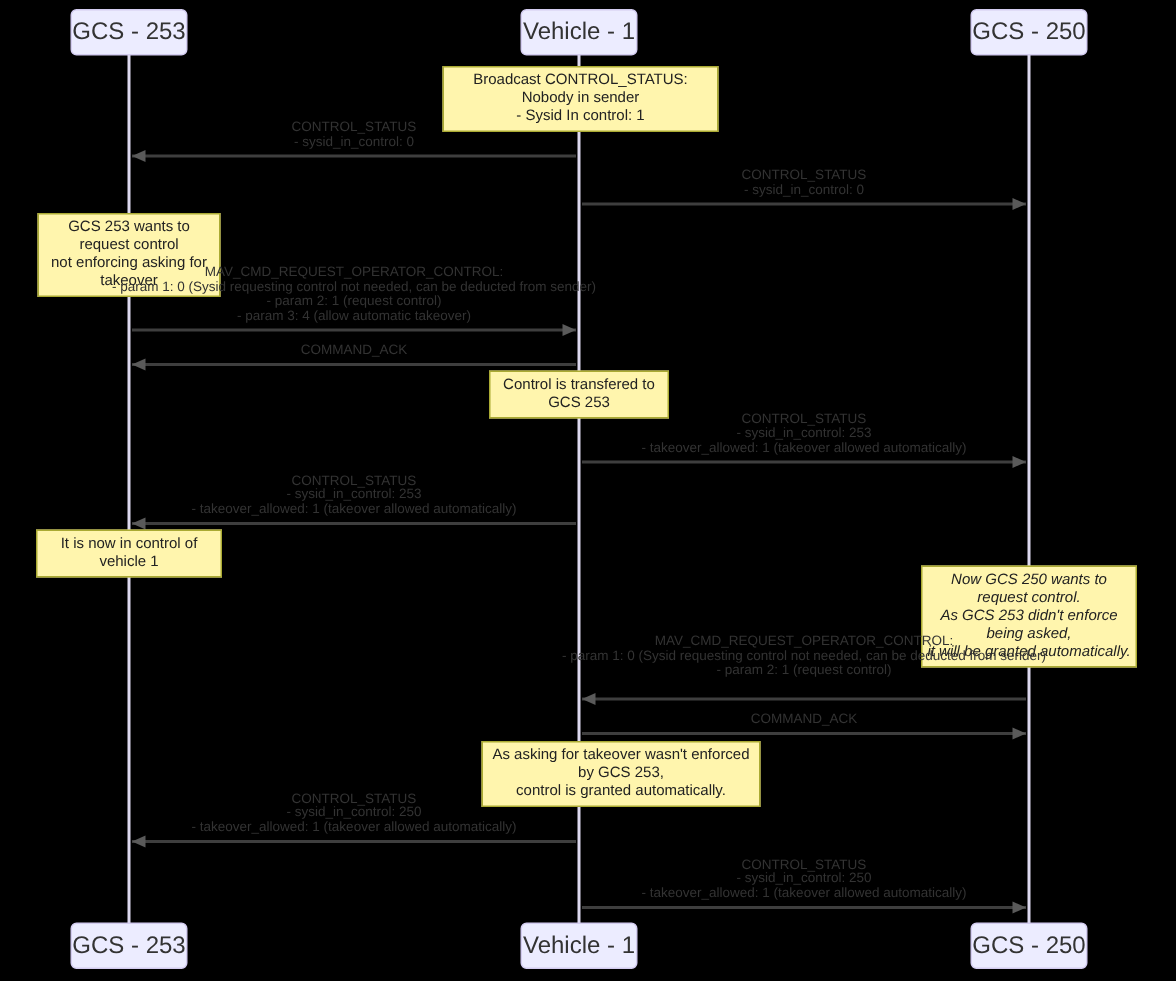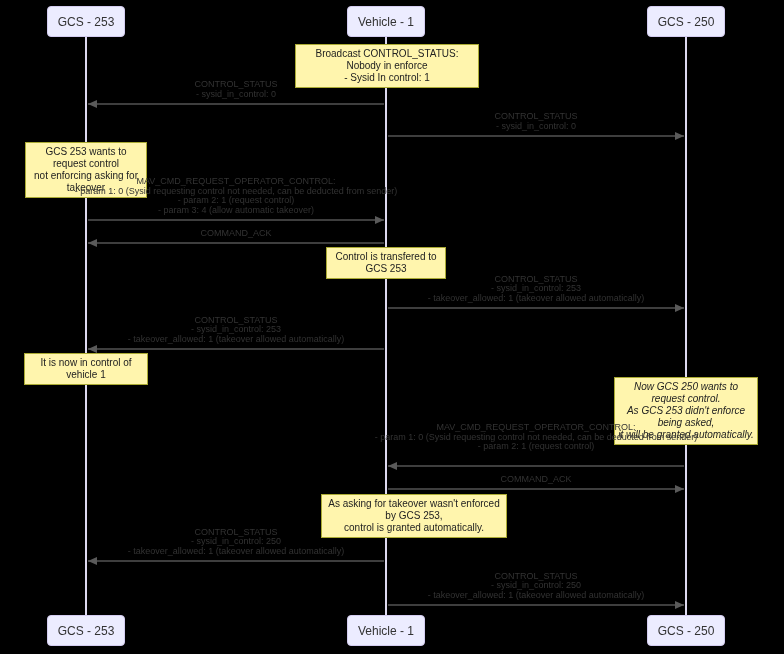--- a/index.html
+++ b/index.html
@@ -17,21 +17,21 @@
     background: #ddd9ef;
   }
   .actor-box {
     position: absolute;
     background: #ECECFF;
     border: 1px solid #d3ccf0;
     border-radius: 4px;
     display: flex;
     align-items: center;
     justify-content: center;
-    font-size: 12px;
+    font-size: 16px;
     color: #333;
     box-sizing: border-box;
   }
   .msg-label {
     position: absolute;
     transform: translateX(-50%);
     text-align: center;
     font-size: 9px;
     line-height: 9.5px;
     color: #333;
@@ -65,21 +65,21 @@
   }
 </style>
 </head>
 <body>
 
 <div class="stage" id="diagram">
     <div class="lifeline" style="left: 85px; top: 36px; height: 581px;"></div>
     <div class="lifeline" style="left: 385px; top: 36px; height: 581px;"></div>
     <div class="lifeline" style="left: 685px; top: 36px; height: 581px;"></div>
     <div class="note" style="left: 387px; top: 44px; width: 184px;">
-      <div>Broadcast CONTROL_STATUS: Nobody in enforce</div>
+      <div>Broadcast CONTROL_STATUS: Nobody in sender</div>
       <div>- Sysid In control: 1</div>
     </div>
     <div class="msg-line" style="left: 88px; width: 296px; top: 103px;"></div>
     <div class="arrowhead left" style="top: 100px; left: 88px;"></div>
     <div class="msg-label" style="left: 236px; top: 80px;">
       <div>CONTROL_STATUS</div>
       <div>- sysid_in_control: 0</div>
     </div>
     <div class="msg-line" style="left: 388px; width: 296px; top: 135px;"></div>
     <div class="arrowhead right" style="top: 132px; left: 675px;"></div>

